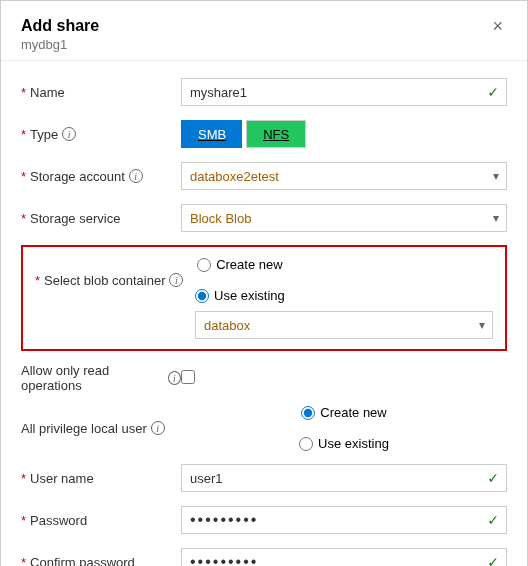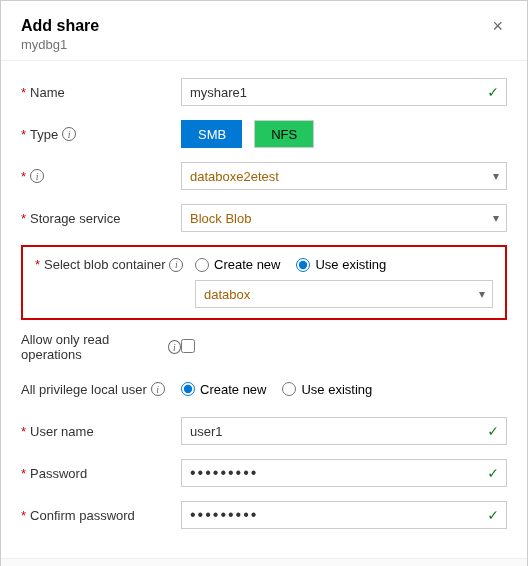--- a/index.html
+++ b/index.html
@@ -130,21 +130,22 @@
       position: absolute;
       right: 8px;
       top: 50%;
       transform: translateY(-50%);
       pointer-events: none;
       color: #666;
       font-size: 12px;
     }
     .type-toggle {
       display: flex;
-      gap: 12px;
+      gap: 4px;
+      text-decoration: underline;
     }
     .toggle-btn {
       padding: 4px 16px;
       border: 1px solid #ccc;
       background: #22c55e;
       font-size: 13px;
       cursor: pointer;
       height: 28px;
     }
     .toggle-btn.active {
@@ -152,20 +153,21 @@
       color: #fff;
       border-color: #0078d4;
     }
     .toggle-btn:first-child {
       border-right: none;
     }
     .radio-group {
       display: flex;
       align-items: center;
       gap: 16px;
+      flex-direction: column;
     }
     .radio-option {
       display: flex;
       align-items: center;
       gap: 5px;
       cursor: pointer;
     }
     .radio-option input[type="radio"] {
       accent-color: #0078d4;
       width: 14px;
@@ -248,20 +250,21 @@
         <div class="type-toggle">
           <button class="toggle-btn active">SMB</button>
           <button class="toggle-btn">NFS</button>
         </div>
       </div>
     </div>
 
     <div class="form-row">
       <div class="form-label">
         <span class="required-star">*</span>
+        <span>Storage account</span>
         <span class="info-icon">i</span>
       </div>
       <div class="form-control">
         <div class="select-wrapper">
           <select class="select-input">
             <option>databoxe2etest</option>
           </select>
           <span class="select-arrow">▾</span>
         </div>
       </div>

